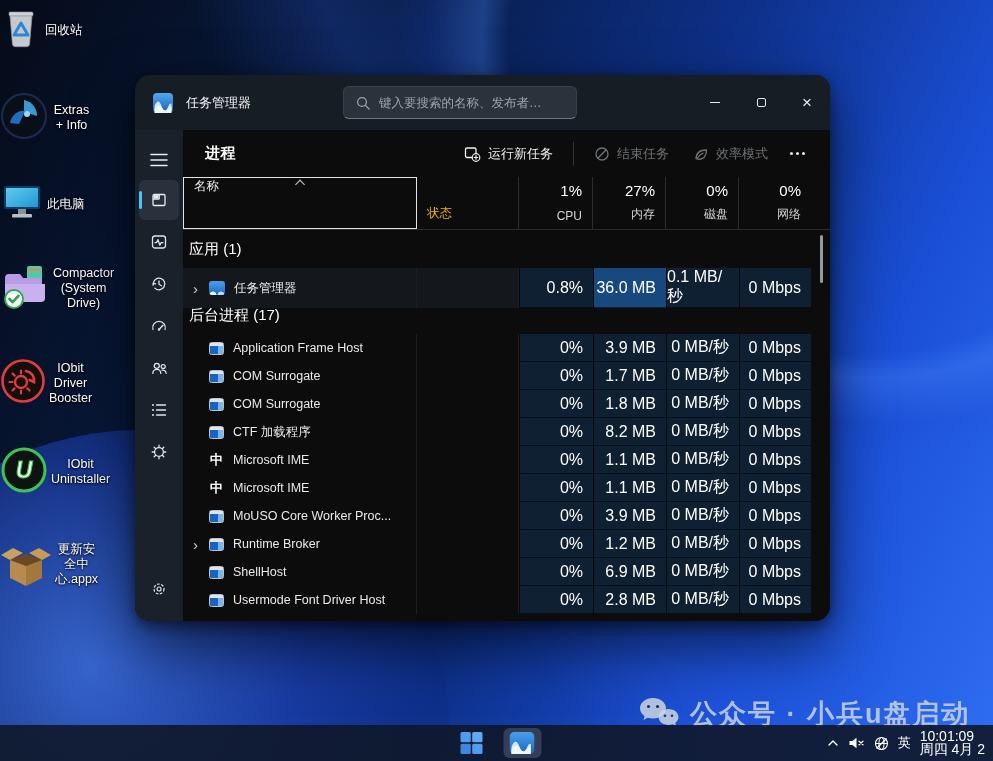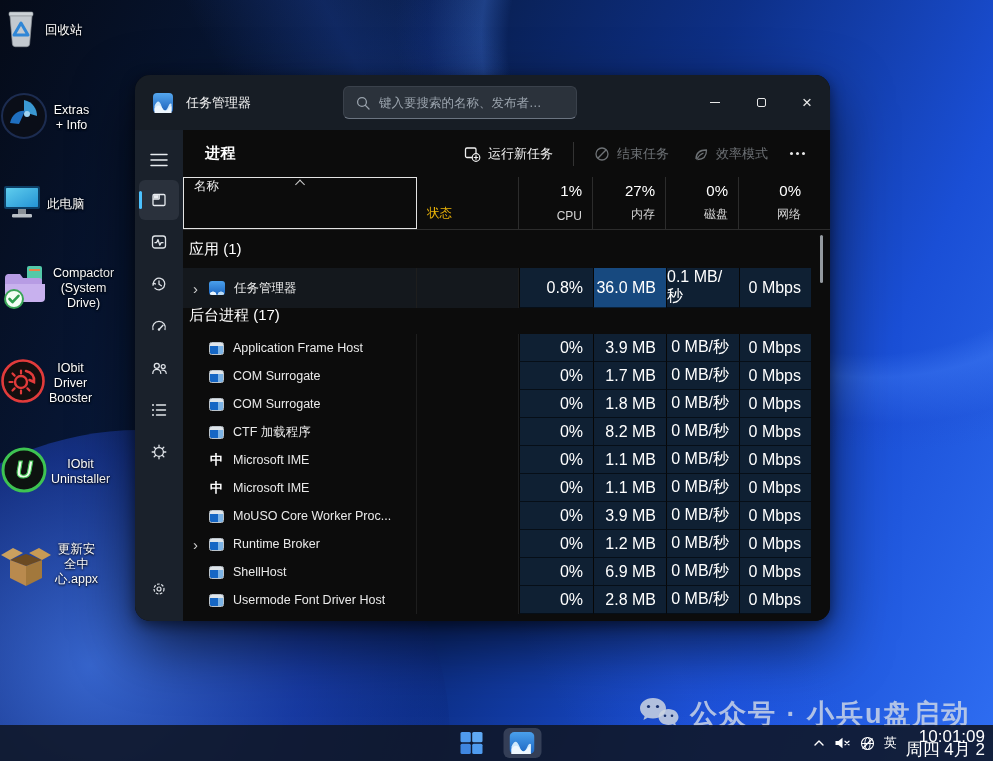--- a/index.html
+++ b/index.html
@@ -96,21 +96,21 @@
   .heat.hot { background:#17497f; }
   .scroll-thumb { position:absolute; right:7px; top:105px; width:3px; height:48px; border-radius:2px; background:#949a a0; background:#949aa0; }
 
   
   .taskbar { position:absolute; left:0; right:0; bottom:0; height:36px; background:rgba(15,23,41,.9); }
   .tb-center { position:absolute; left:50%; transform:translateX(-50%); height:36px; display:flex; align-items:center; gap:13px; }
   .tb-app { width:38px; height:30px; border-radius:6px; display:flex; align-items:center; justify-content:center; }
   .tb-app.active { background:rgba(130,140,158,.32); }
   .tray { position:absolute; right:8px; top:0; height:36px; display:flex; align-items:center; gap:9px; color:#fff; }
   .tray .ime { font-size:13px; }
-  .clock { text-align:right; font-size:17px; line-height:13.5px; color:#fff; }
+  .clock { font-size:14px; line-height:13.5px; color:#fff; }
 
   
   .watermark { position:absolute; left:638px; top:696px; display:flex; align-items:center; gap:10px;
     color:rgba(208,216,230,.82); font-size:27px; font-weight:600; letter-spacing:2px; white-space:nowrap; }
 </style>
 </head>
 <body>
 
 <div class="desktop">
   <div class="wp-sphere"></div>

